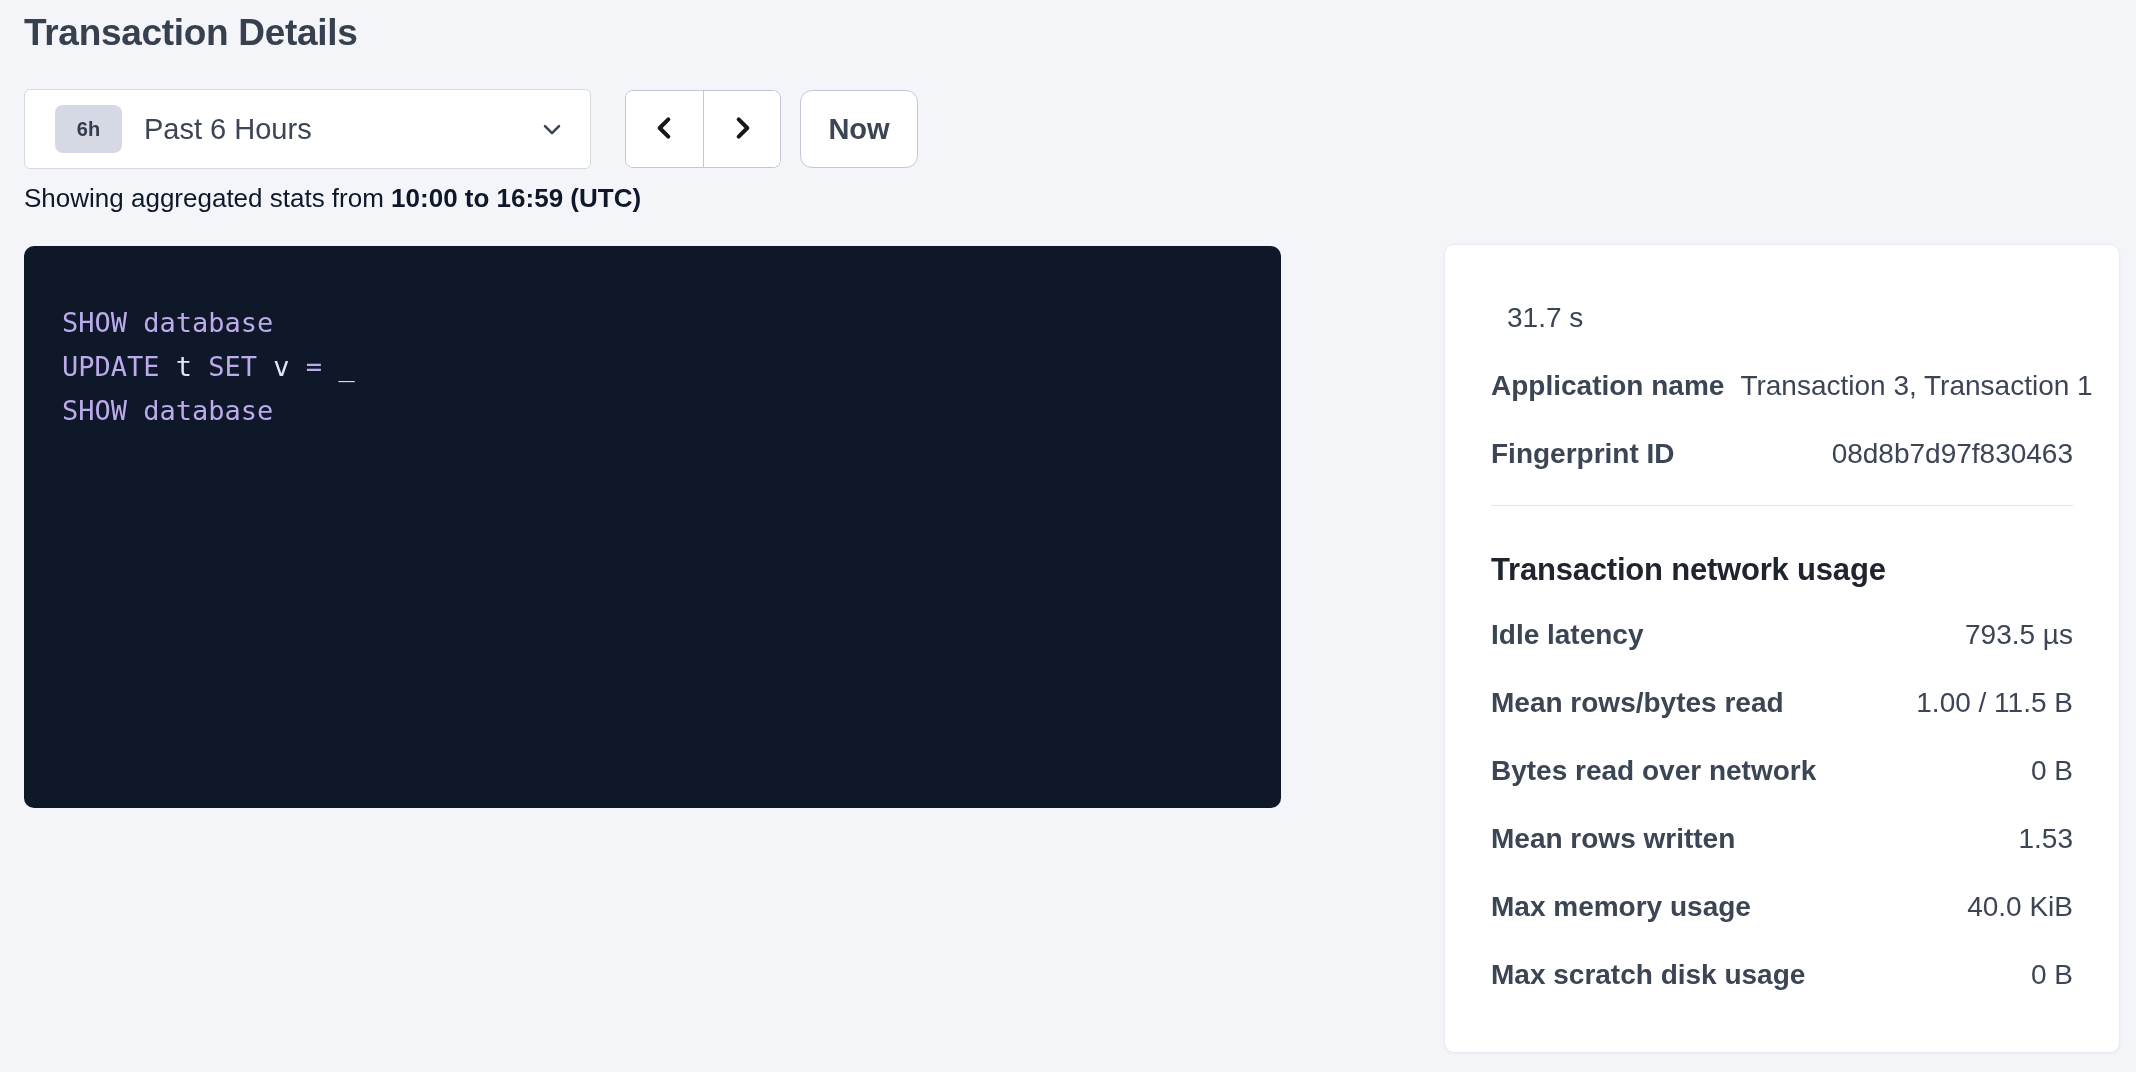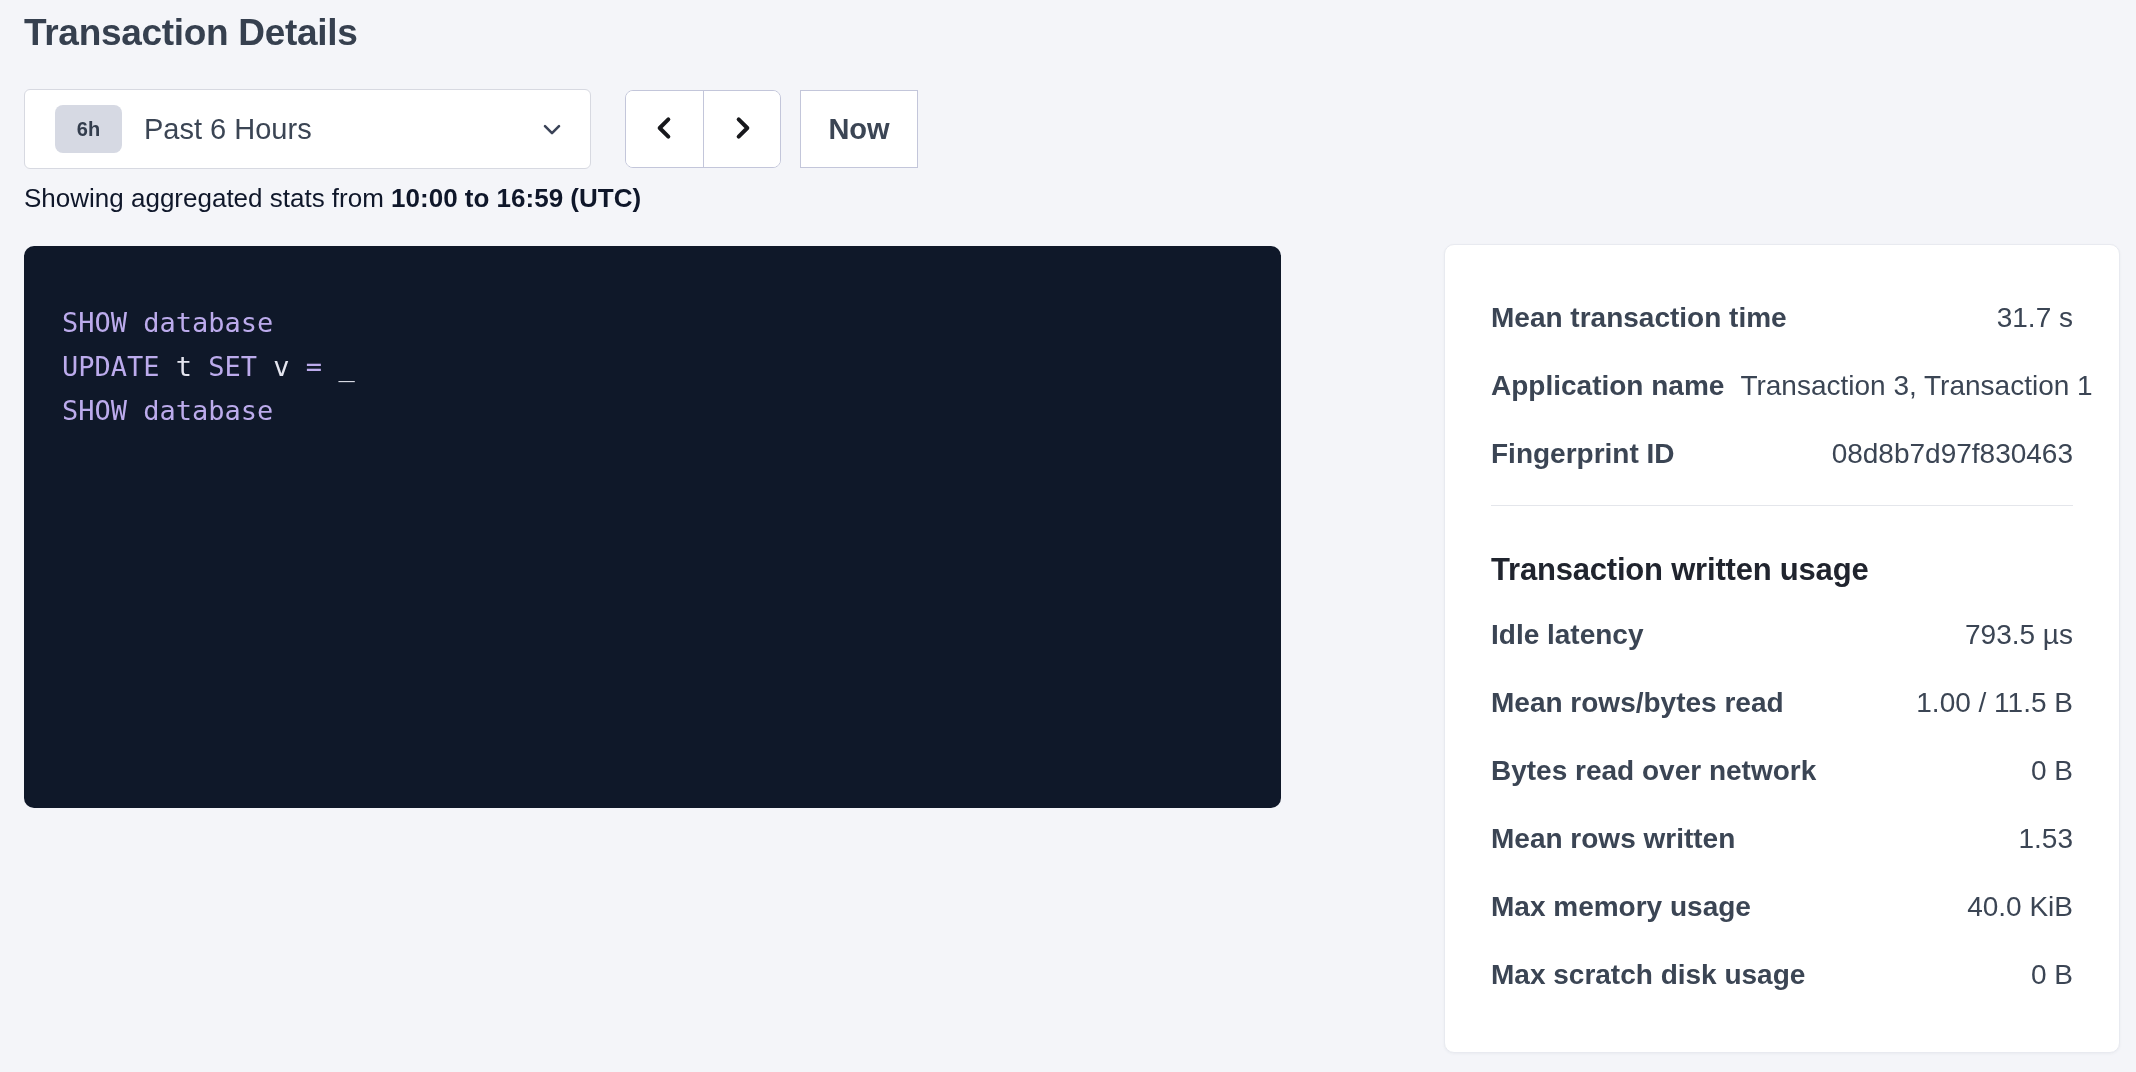--- a/index.html
+++ b/index.html
@@ -57,21 +57,21 @@
     display:flex;overflow:hidden;
   }
   .nav-btn{
     width:50%;height:100%;background:#fff;border:none;
     display:flex;align-items:center;justify-content:center;
     cursor:pointer;color:var(--icon-dark);
   }
   .nav-btn + .nav-btn{border-left:1px solid var(--button-border);}
   .now-btn{
     margin-left:19px;height:78px;width:118px;
-    background:#fff;border:1px solid var(--button-border);border-radius:0;
+    background:#fff;border:1px solid var(--button-border);border-radius:12px;
     font-family:"Liberation Sans",sans-serif;
     font-size:29px;font-weight:700;color:var(--ink);
     display:flex;align-items:center;justify-content:center;cursor:pointer;
   }
   .subtitle{
     position:absolute;left:24px;top:183px;
     font-size:26px;color:#0f172a;
   }
   .subtitle b{font-weight:700;}
   .sql-panel{
@@ -153,34 +153,33 @@
   <div id="sql-code">
       <div class="code-line"><span class="tok-keyword">SHOW database</span></div>
       <div class="code-line"><span class="tok-keyword">UPDATE </span><span class="tok-identifier">t </span><span class="tok-keyword">SET </span><span class="tok-identifier">v </span><span class="tok-keyword">= </span><span class="tok-identifier">_</span></div>
       <div class="code-line"><span class="tok-keyword">SHOW database</span></div>
     </div>
 </div>
 
 <div class="summary-card">
   <div id="overview-stats">
       <div class="stat-row">
-        <span class="stat-label">Mean transaction time</span>
         <span class="stat-value">31.7 s</span>
       </div>
       <div class="stat-row">
         <span class="stat-label">Application name</span>
         <span class="stat-value">Transaction 3, Transaction 1</span>
       </div>
       <div class="stat-row">
         <span class="stat-label">Fingerprint ID</span>
         <span class="stat-value">08d8b7d97f830463</span>
       </div>
     </div>
   <hr class="card-divider">
-  <h2 class="section-title">Transaction written usage</h2>
+  <h2 class="section-title">Transaction network usage</h2>
   <div id="resource-stats">
       <div class="stat-row">
         <span class="stat-label">Idle latency</span>
         <span class="stat-value">793.5 µs</span>
       </div>
       <div class="stat-row">
         <span class="stat-label">Mean rows/bytes read</span>
         <span class="stat-value">1.00 / 11.5 B</span>
       </div>
       <div class="stat-row">

